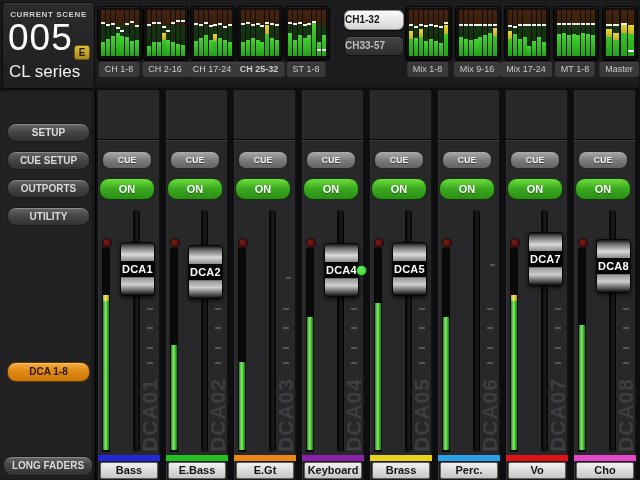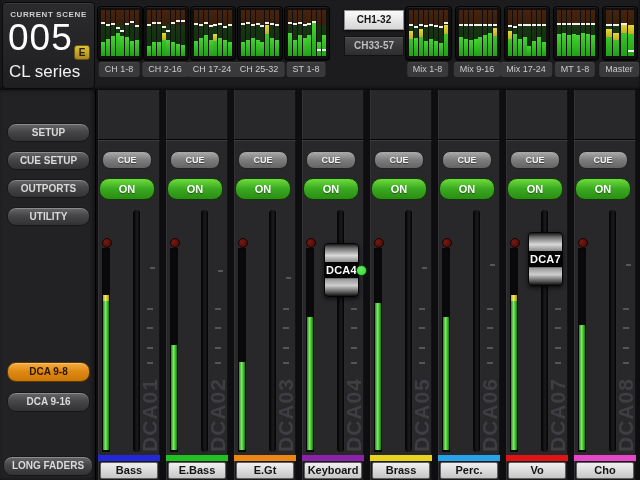--- a/index.html
+++ b/index.html
@@ -15,22 +15,22 @@
   
   #topbar{position:absolute;left:0;top:0;width:640px;height:90px;background:#1c1c1e;box-shadow:inset 0 -2px 3px rgba(0,0,0,.6);}
   #scene{position:absolute;left:2px;top:2px;width:91px;height:85px;background:linear-gradient(180deg,#2b2b2d,#1f1f21);
          border:1px solid #0a0a0a;border-radius:4px;box-shadow:inset 0 1px 0 rgba(255,255,255,.07);}
   #scene .cs{position:absolute;left:0;top:7px;width:100%;text-align:center;font-size:8px;font-weight:bold;letter-spacing:.6px;color:#cfcfcf;}
   #scene .num{position:absolute;left:5px;top:14px;font-size:37px;font-weight:400;color:#ffffff;letter-spacing:1px;}
   #scene .badge{position:absolute;left:71px;top:42px;width:14px;height:13px;border-radius:3px;
       background:linear-gradient(180deg,#dcc23e,#a8871c);border:1px solid #6a5410;
       font-size:10px;font-weight:bold;color:#2a2000;text-align:center;line-height:13px;}
   #scene .model{position:absolute;left:6px;top:59px;font-size:17px;color:#f0f0f0;}
-  .bankbtn{position:absolute;width:58px;height:18px;border-radius:0;font-size:10px;font-weight:bold;
-      text-align:center;line-height:18px;cursor:default;}
+  .bankbtn{position:absolute;width:58px;height:18px;border-radius:6px;font-size:10px;font-weight:bold;
+      text-align:left;line-height:18px;cursor:default;}
   #bank-left{left:344px;top:10px;background:linear-gradient(180deg,#fbfbfb,#d6d6d6);color:#151515;border:1px solid #8c8c8c;box-shadow:0 1px 2px rgba(0,0,0,.8);}
   #bank-right{left:344px;top:36px;background:linear-gradient(180deg,#454547,#2d2d2f);color:#bebec0;border:1px solid #121214;box-shadow:inset 0 1px 0 rgba(255,255,255,.08);}
   .mblock{position:absolute;top:6px;height:52px;background:#0f0f0f;border:1px solid #030303;border-radius:4px;
       box-shadow:inset 0 1px 0 rgba(255,255,255,.08),0 1px 1px rgba(0,0,0,.7);}
   .meter{position:absolute;top:3px;height:46px;background:linear-gradient(180deg,#46230e 0%,#39200c 32%,#173612 34%,#102a0d 100%);}
   .mlit{position:absolute;bottom:0;width:100%;background:linear-gradient(180deg,#46d332,#22a018);}
   .myel{position:absolute;width:100%;background:linear-gradient(180deg,#e6da32,#c0b020);}
   .mmark{position:absolute;width:100%;height:2px;background:#f2f2f2;}
   .mlabel{position:absolute;top:62px;height:15px;padding:0 6px;background:#39393b;border-radius:3px;
       font-size:9px;color:#cbcbcd;line-height:15px;white-space:nowrap;transform:translateX(-50%);
@@ -230,21 +230,21 @@
           </div>
           <div class="meter" style="left: 32.1429px; width: 4px;">
             <div class="mlit" style="height: 18px;"></div>
             <div class="mmark" style="top: 13px;"></div>
           </div>
           <div class="meter" style="left: 37px; width: 4px;">
             <div class="mlit" style="height: 16px;"></div>
             <div class="mmark" style="top: 14px;"></div>
           </div>
         </div>
-        <div class="mlabel" style="left: 259px;">CH 25-32</div>
+        <div class="mlabel" style="left: 259px; font-weight: bold;">CH 25-32</div>
         <div class="mblock" style="left: 284px; width: 44px;">
           <div class="meter" style="left: 3px; width: 4px;">
             <div class="mlit" style="height: 23px;"></div>
             <div class="mmark" style="top: 12px;"></div>
           </div>
           <div class="meter" style="left: 7.85714px; width: 4px;">
             <div class="mlit" style="height: 16px;"></div>
             <div class="mmark" style="top: 13px;"></div>
           </div>
           <div class="meter" style="left: 12.7143px; width: 4px;">
@@ -442,58 +442,63 @@
         </div>
         <div class="mlabel" style="left: 619px;">Master</div>
       </div>
   </div>
 
   <div id="sidebar">
     <div class="pill" style="top:33px">SETUP</div>
     <div class="pill" style="top:61px">CUE SETUP</div>
     <div class="pill" style="top:117px">UTILITY</div>
     <div class="pill" style="top:89px">OUTPORTS</div>
-    <div class="pill tall orange" style="top:272px">DCA 9-8</div>
-    <div class="pill tall" style="top:302px">DCA 9-16</div>
+    <div class="pill tall orange" style="top:272px">DCA 1-8</div>
     <div class="pill tall wide" style="top:366px">LONG FADERS</div>
   </div>
 
   <div id="main">
       <div class="strip tex" style="left: 2px;">
         <div class="hline" style="top: 50px;"></div>
         <div class="ghost" style="top: 266px;">DCA01</div>
         <div class="sdot"></div>
         <div class="smeter">
           <div class="sbar" style="top: 47px; height: 155px;"></div>
           <div class="sbar-y" style="top: 47px; height: 6px;"></div>
         </div>
         <div class="strack"></div>
         <div class="stick" style="left: 49px; top: 218px;"></div>
         <div class="stick" style="left: 49px; top: 237px;"></div>
         <div class="stick" style="left: 49px; top: 257px;"></div>
         <div class="stick" style="left: 49px; top: 272px;"></div>
         <div class="stick" style="left: 52px; width: 5px; top: 177px;"></div>
+        <div class="scap" style="top: 152px;">
+          <div class="capband">DCA1</div>
+        </div>
         <div class="cue-btn">CUE</div>
         <div class="on-btn">ON</div>
         <div class="cbar" style="background: rgb(35, 40, 216);"></div>
         <div class="nbox">Bass</div>
       </div>
       <div class="strip tex" style="left: 70px;">
         <div class="hline" style="top: 50px;"></div>
         <div class="ghost" style="top: 266px;">DCA02</div>
         <div class="sdot"></div>
         <div class="smeter">
           <div class="sbar" style="top: 97px; height: 105px;"></div>
         </div>
         <div class="strack"></div>
         <div class="stick" style="left: 49px; top: 218px;"></div>
         <div class="stick" style="left: 49px; top: 237px;"></div>
         <div class="stick" style="left: 49px; top: 257px;"></div>
         <div class="stick" style="left: 49px; top: 272px;"></div>
         <div class="stick" style="left: 52px; width: 5px; top: 180px;"></div>
+        <div class="scap" style="top: 155px;">
+          <div class="capband">DCA2</div>
+        </div>
         <div class="cue-btn">CUE</div>
         <div class="on-btn">ON</div>
         <div class="cbar" style="background: rgb(34, 193, 34);"></div>
         <div class="nbox">E.Bass</div>
       </div>
       <div class="strip tex" style="left: 138px;">
         <div class="hline" style="top: 50px;"></div>
         <div class="ghost" style="top: 266px;">DCA03</div>
         <div class="sdot"></div>
         <div class="smeter">
@@ -538,20 +543,23 @@
         <div class="sdot"></div>
         <div class="smeter">
           <div class="sbar" style="top: 55px; height: 147px;"></div>
         </div>
         <div class="strack"></div>
         <div class="stick" style="left: 49px; top: 218px;"></div>
         <div class="stick" style="left: 49px; top: 237px;"></div>
         <div class="stick" style="left: 49px; top: 257px;"></div>
         <div class="stick" style="left: 49px; top: 272px;"></div>
         <div class="stick" style="left: 52px; width: 5px; top: 177px;"></div>
+        <div class="scap" style="top: 152px;">
+          <div class="capband">DCA5</div>
+        </div>
         <div class="cue-btn">CUE</div>
         <div class="on-btn">ON</div>
         <div class="cbar" style="background: rgb(232, 212, 28);"></div>
         <div class="nbox">Brass</div>
       </div>
       <div class="strip tex" style="left: 342px;">
         <div class="hline" style="top: 50px;"></div>
         <div class="ghost" style="top: 266px;">DCA06</div>
         <div class="sdot"></div>
         <div class="smeter">
@@ -596,19 +604,22 @@
         <div class="sdot"></div>
         <div class="smeter">
           <div class="sbar" style="top: 77px; height: 125px;"></div>
         </div>
         <div class="strack"></div>
         <div class="stick" style="left: 49px; top: 218px;"></div>
         <div class="stick" style="left: 49px; top: 237px;"></div>
         <div class="stick" style="left: 49px; top: 257px;"></div>
         <div class="stick" style="left: 49px; top: 272px;"></div>
         <div class="stick" style="left: 52px; width: 5px; top: 174px;"></div>
+        <div class="scap" style="top: 149px;">
+          <div class="capband">DCA8</div>
+        </div>
         <div class="cue-btn">CUE</div>
         <div class="on-btn">ON</div>
         <div class="cbar" style="background: rgb(230, 70, 200);"></div>
         <div class="nbox">Cho</div>
       </div>
     </div>
 </div>
 
 </body></html>

